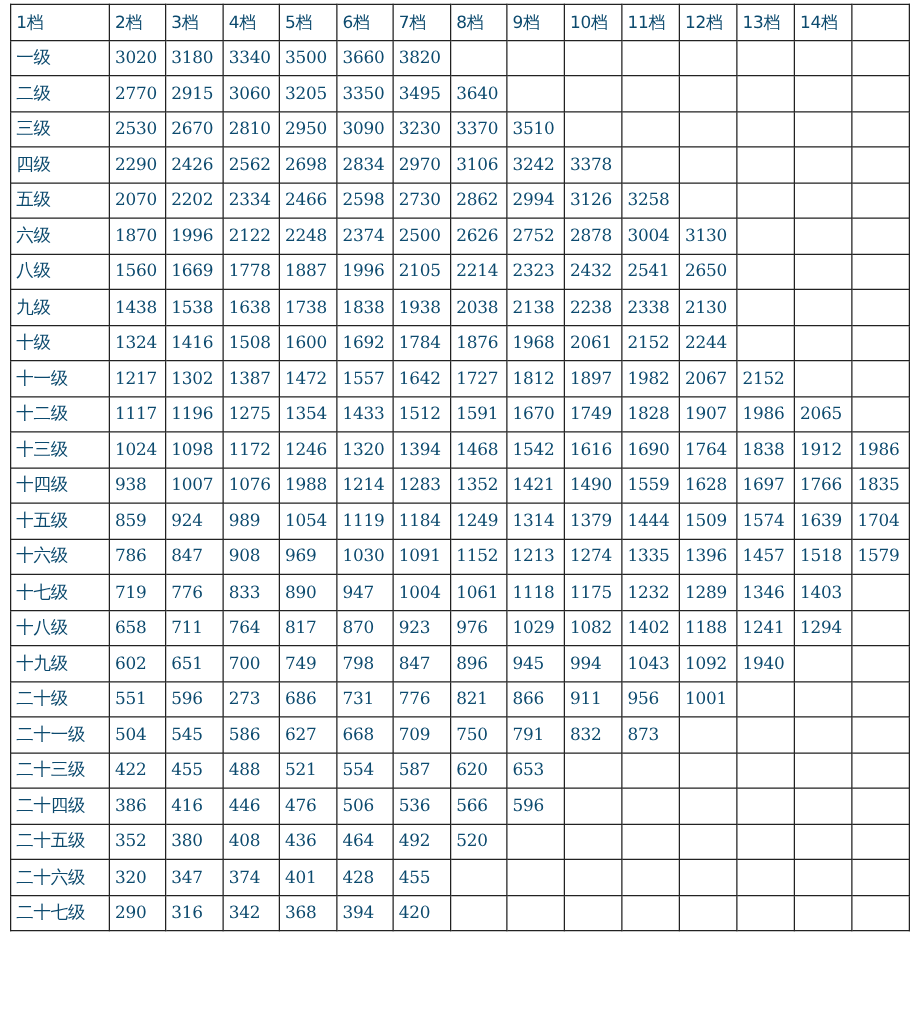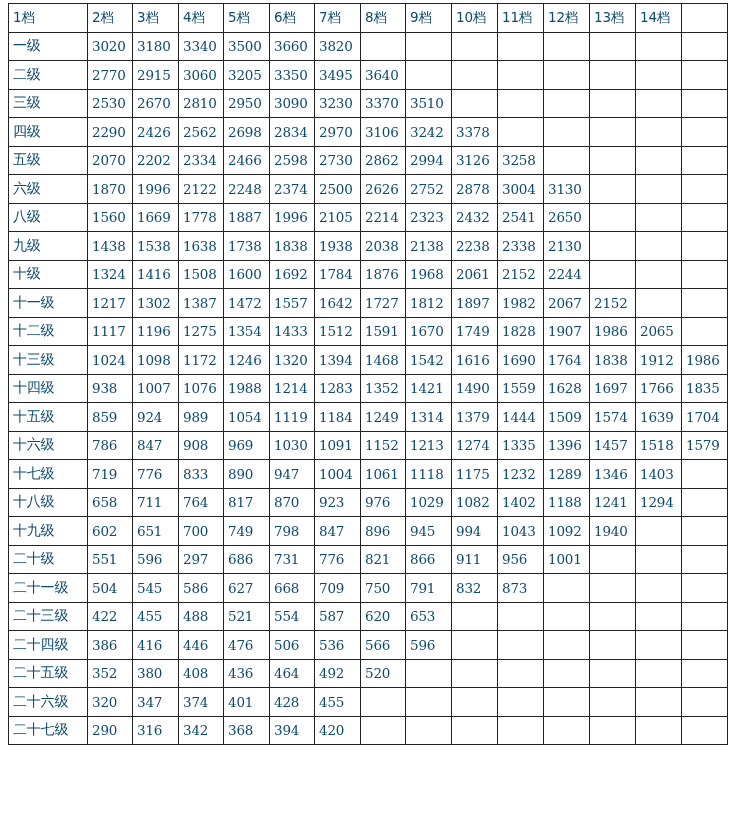--- a/index.html
+++ b/index.html
@@ -368,21 +368,21 @@
         <td>1043</td>
         <td>1092</td>
         <td>1940</td>
         <td></td>
         <td></td>
       </tr>
       <tr>
         <td class="lvl">二十级</td>
         <td>551</td>
         <td>596</td>
-        <td>297</td>
+        <td>273</td>
         <td>686</td>
         <td>731</td>
         <td>776</td>
         <td>821</td>
         <td>866</td>
         <td>911</td>
         <td>956</td>
         <td>1001</td>
         <td></td>
         <td></td>

